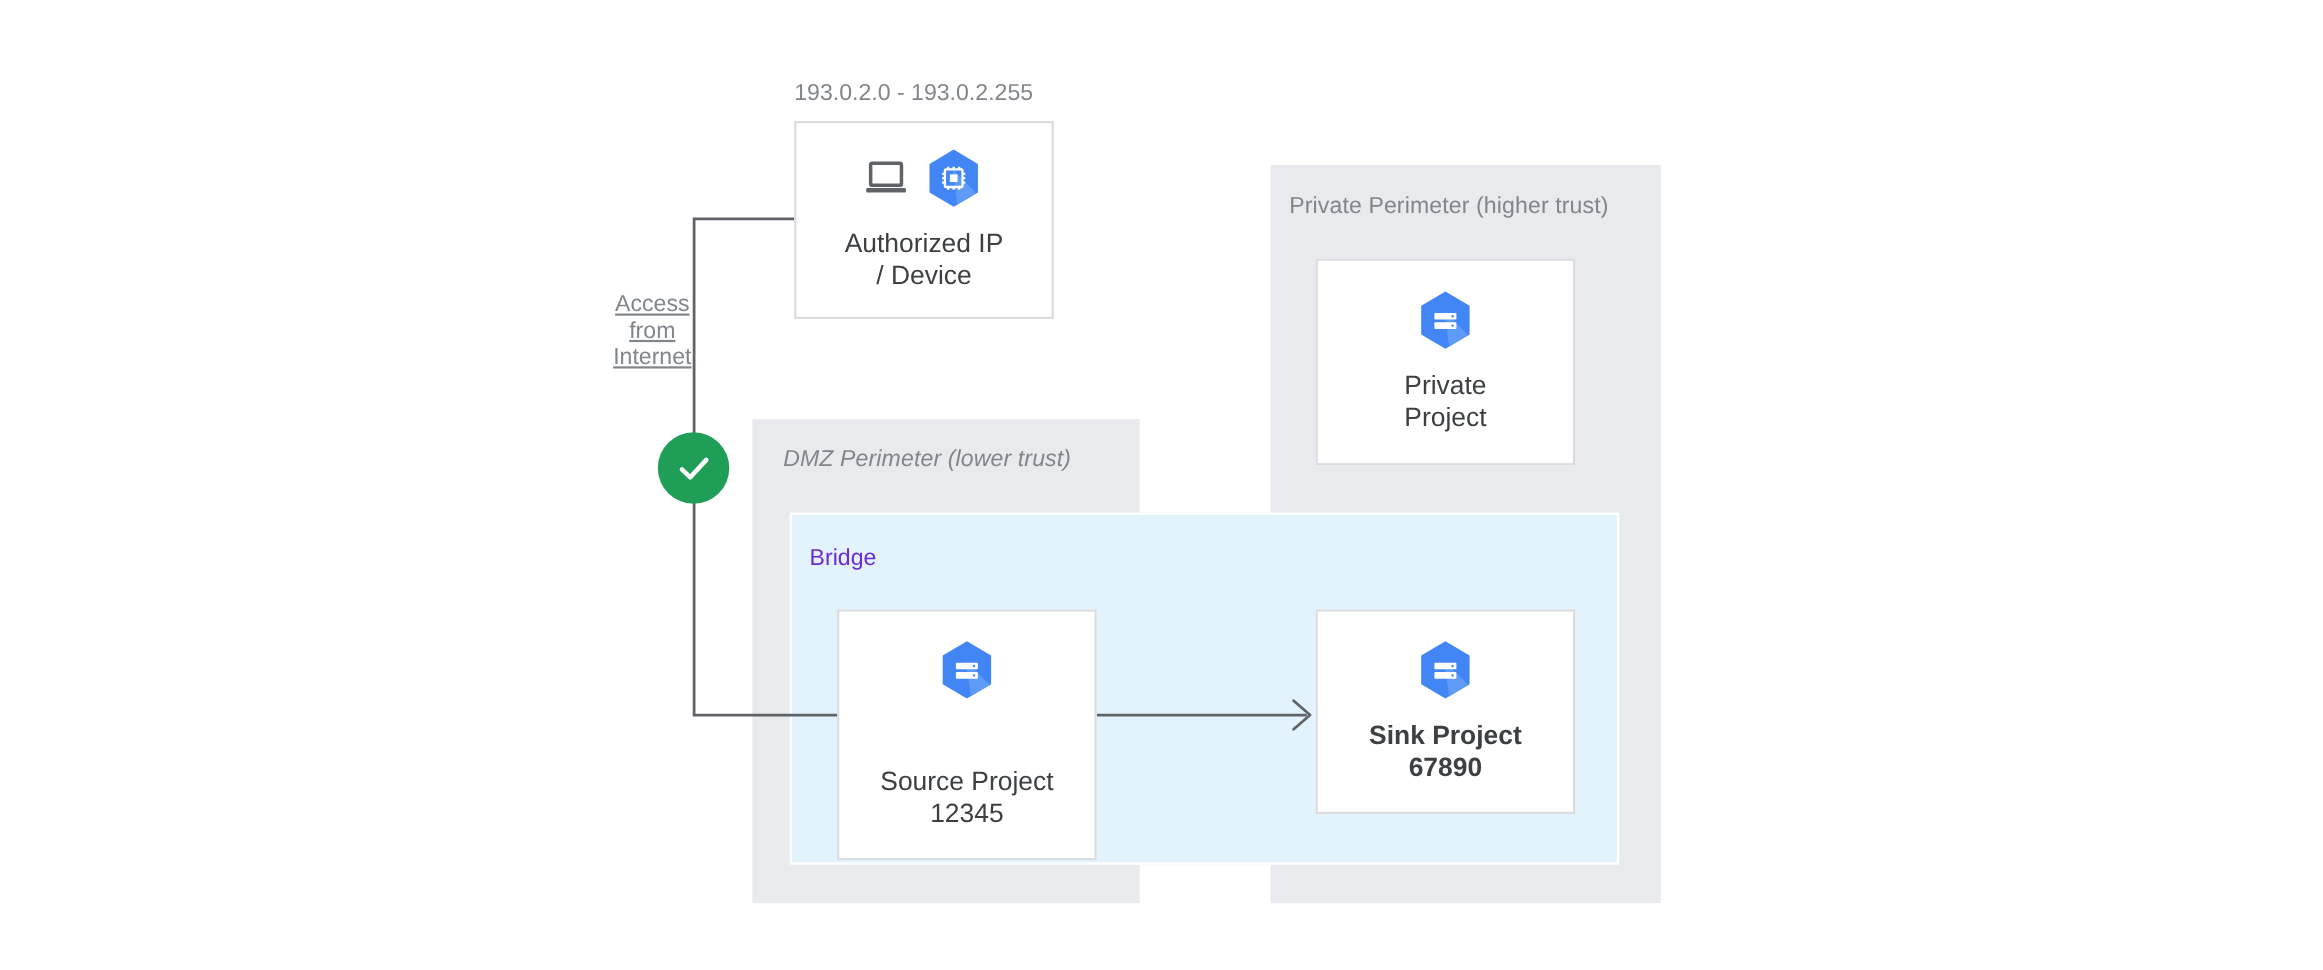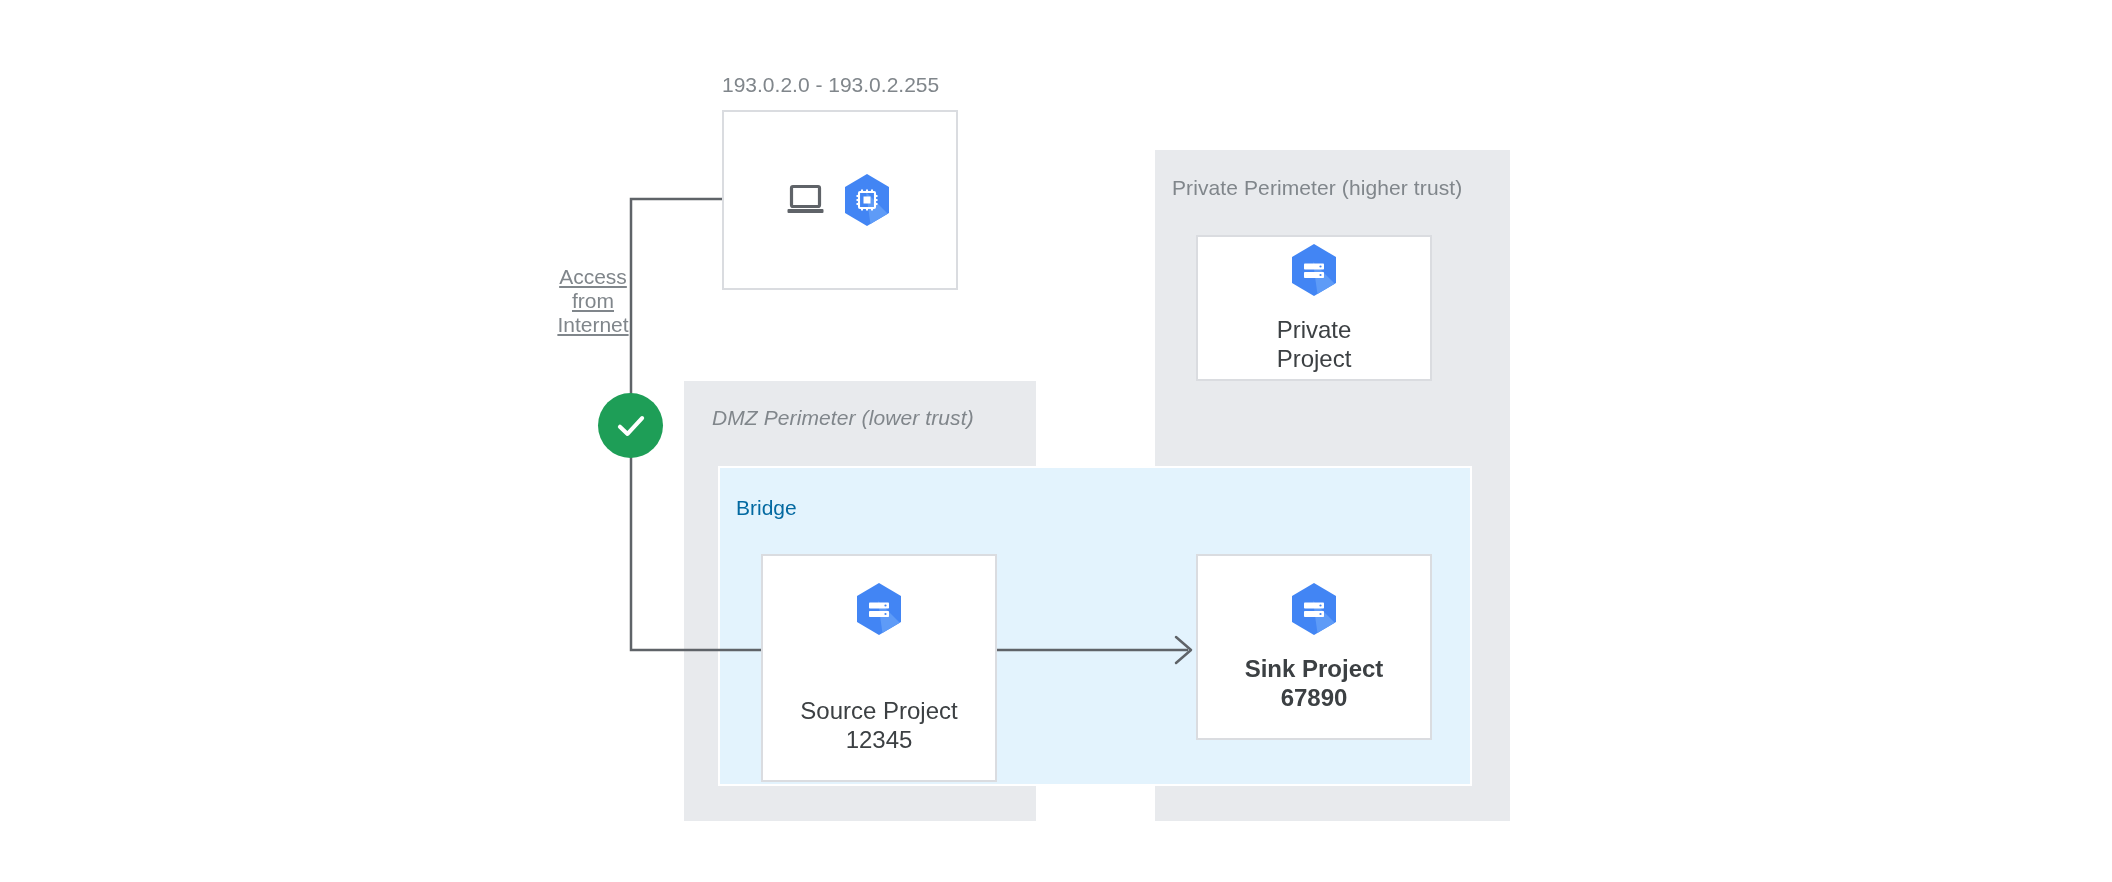--- a/index.html
+++ b/index.html
@@ -42,21 +42,21 @@
     width: 754px;
     height: 320px;
     background: #e3f3fd;
     border: 2px solid #ffffff;
   }
   #bridge-label {
     position: absolute;
     left: 736px;
     top: 496px;
     font-size: 21px;
-    color: #0369a1;
+    color: #6d28d9;
     white-space: nowrap;
   }
 
   
   .node {
     position: absolute;
     background: #ffffff;
     border: 2px solid #dadce0;
     display: flex;
     flex-direction: column;
@@ -73,21 +73,21 @@
   }
   .node-icons {
     display: flex;
     align-items: center;
     justify-content: center;
     gap: 14px;
     height: 54px;
   }
 
   #node-authorized { left: 722px;  top: 110px; width: 236px; height: 180px; }
-  #node-private    { left: 1196px; top: 235px; width: 236px; height: 146px; }
+  #node-private    { left: 1196px; top: 235px; width: 236px; height: 188px; }
   #node-source     { left: 761px;  top: 554px; width: 236px; height: 228px; gap: 42px; }
   #node-sink       { left: 1196px; top: 554px; width: 236px; height: 186px; font-weight: bold; }
 
   
   #ip-range-label {
     position: absolute;
     left: 722px;
     top: 73px;
     width: 236px;
     text-align: left;
@@ -193,20 +193,22 @@
           <line x1="31" y1="36" x2="31" y2="38.5"></line>
           <line x1="15.5" y1="24" x2="18" y2="24"></line>
           <line x1="15.5" y1="28" x2="18" y2="28"></line>
           <line x1="15.5" y1="32" x2="18" y2="32"></line>
           <line x1="34" y1="24" x2="36.5" y2="24"></line>
           <line x1="34" y1="28" x2="36.5" y2="28"></line>
           <line x1="34" y1="32" x2="36.5" y2="32"></line>
         </g>
       </svg>
     </div>
+    <div class="node-label">Authorized IP
+/ Device</div>
   </div>
 
   <div class="node" id="node-private">
     <div class="node-icons">
       <svg width="52" height="56" viewBox="0 0 52 56">
         <defs>
           <clipPath id="hexclip2">
             <polygon points="26,2 48,15 48,41 26,54 4,41 4,15"></polygon>
           </clipPath>
         </defs>

